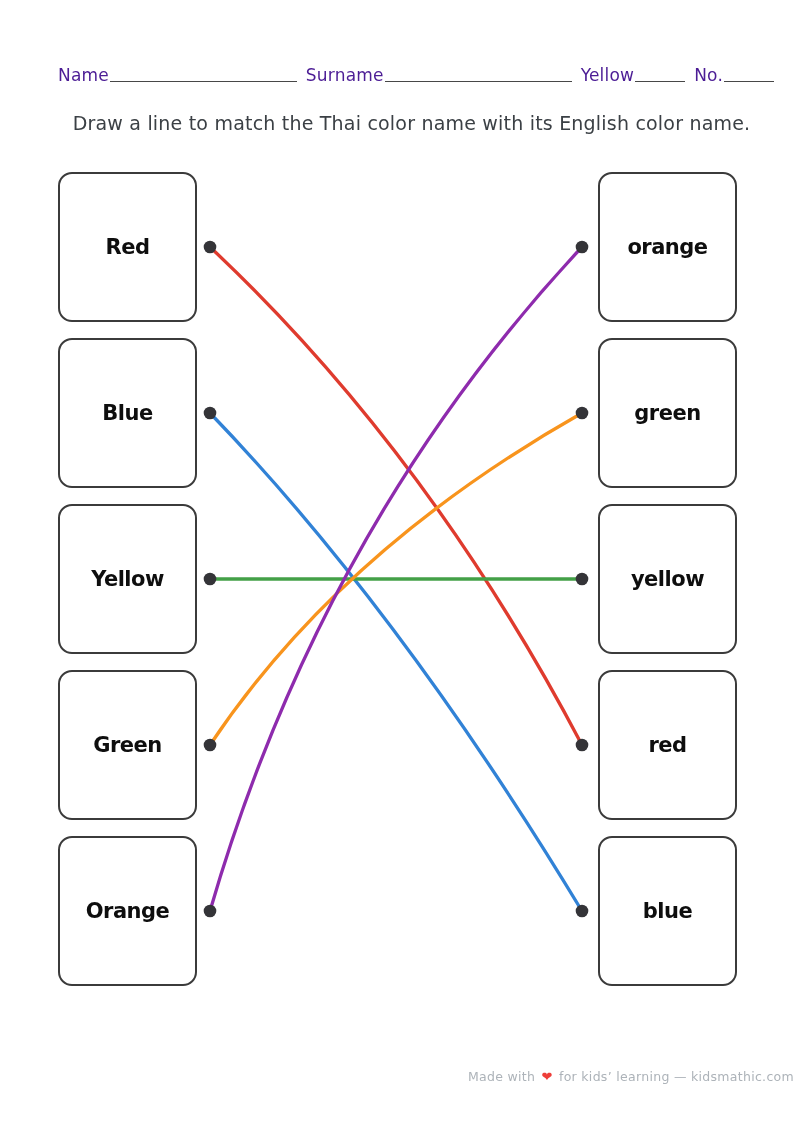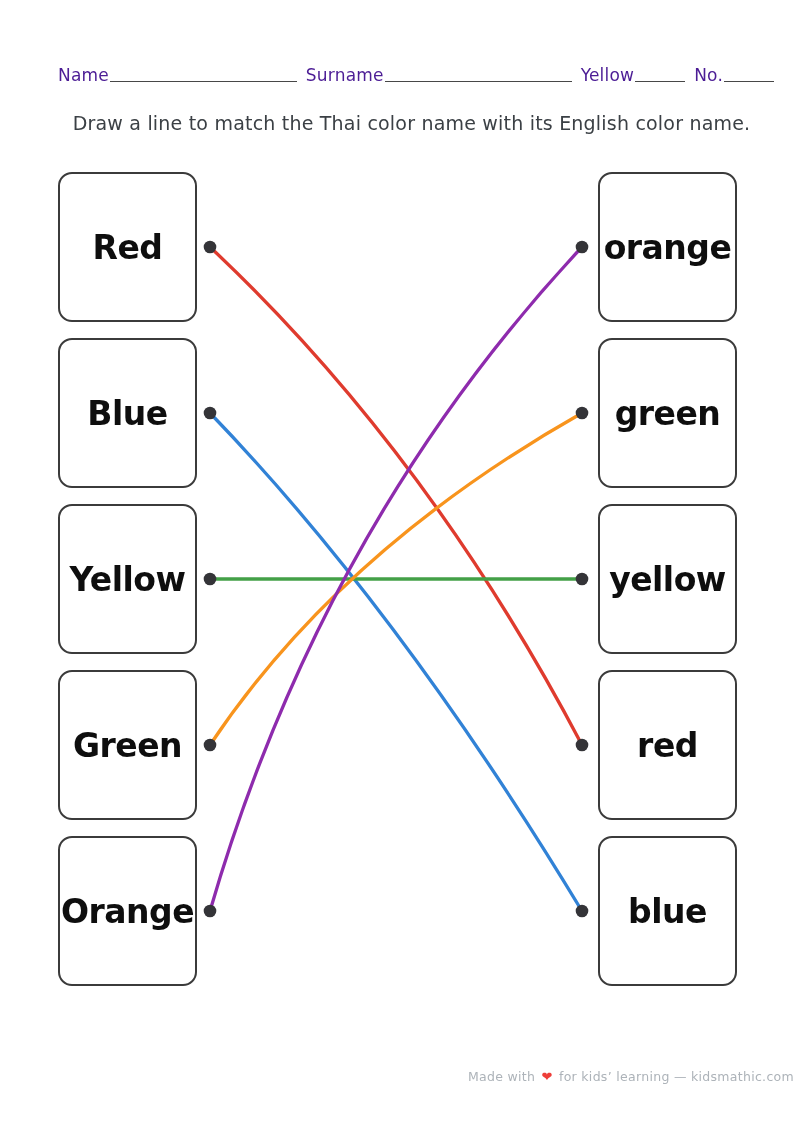--- a/index.html
+++ b/index.html
@@ -27,21 +27,21 @@
 
   .board { position:absolute; left:0; top:0; width:794px; height:1123px; }
   .board svg { position:absolute; left:0; top:0; }
 
   .word-box {
     position:absolute; width:139px; height:150px; box-sizing:border-box;
     border:2px solid #3b3b3b; border-radius:14px; background:#ffffff;
     display:flex; align-items:center; justify-content:center;
   }
   .word-label {
-    font-size:33px; font-weight:bold; color:#0e0e0e; letter-spacing:-0.5px;
+    font-size:21px; font-weight:bold; color:#0e0e0e; letter-spacing:-0.5px;
     white-space:nowrap;
   }
 
   .footer {
     position:absolute; left:0; right:0; top:1069px; text-align:right;
     font-size:12.5px; color:#adb3b9; letter-spacing:0.3px;
   }
   .footer .heart { padding:0 2px; font-size:13px; }
 </style>
 </head>

